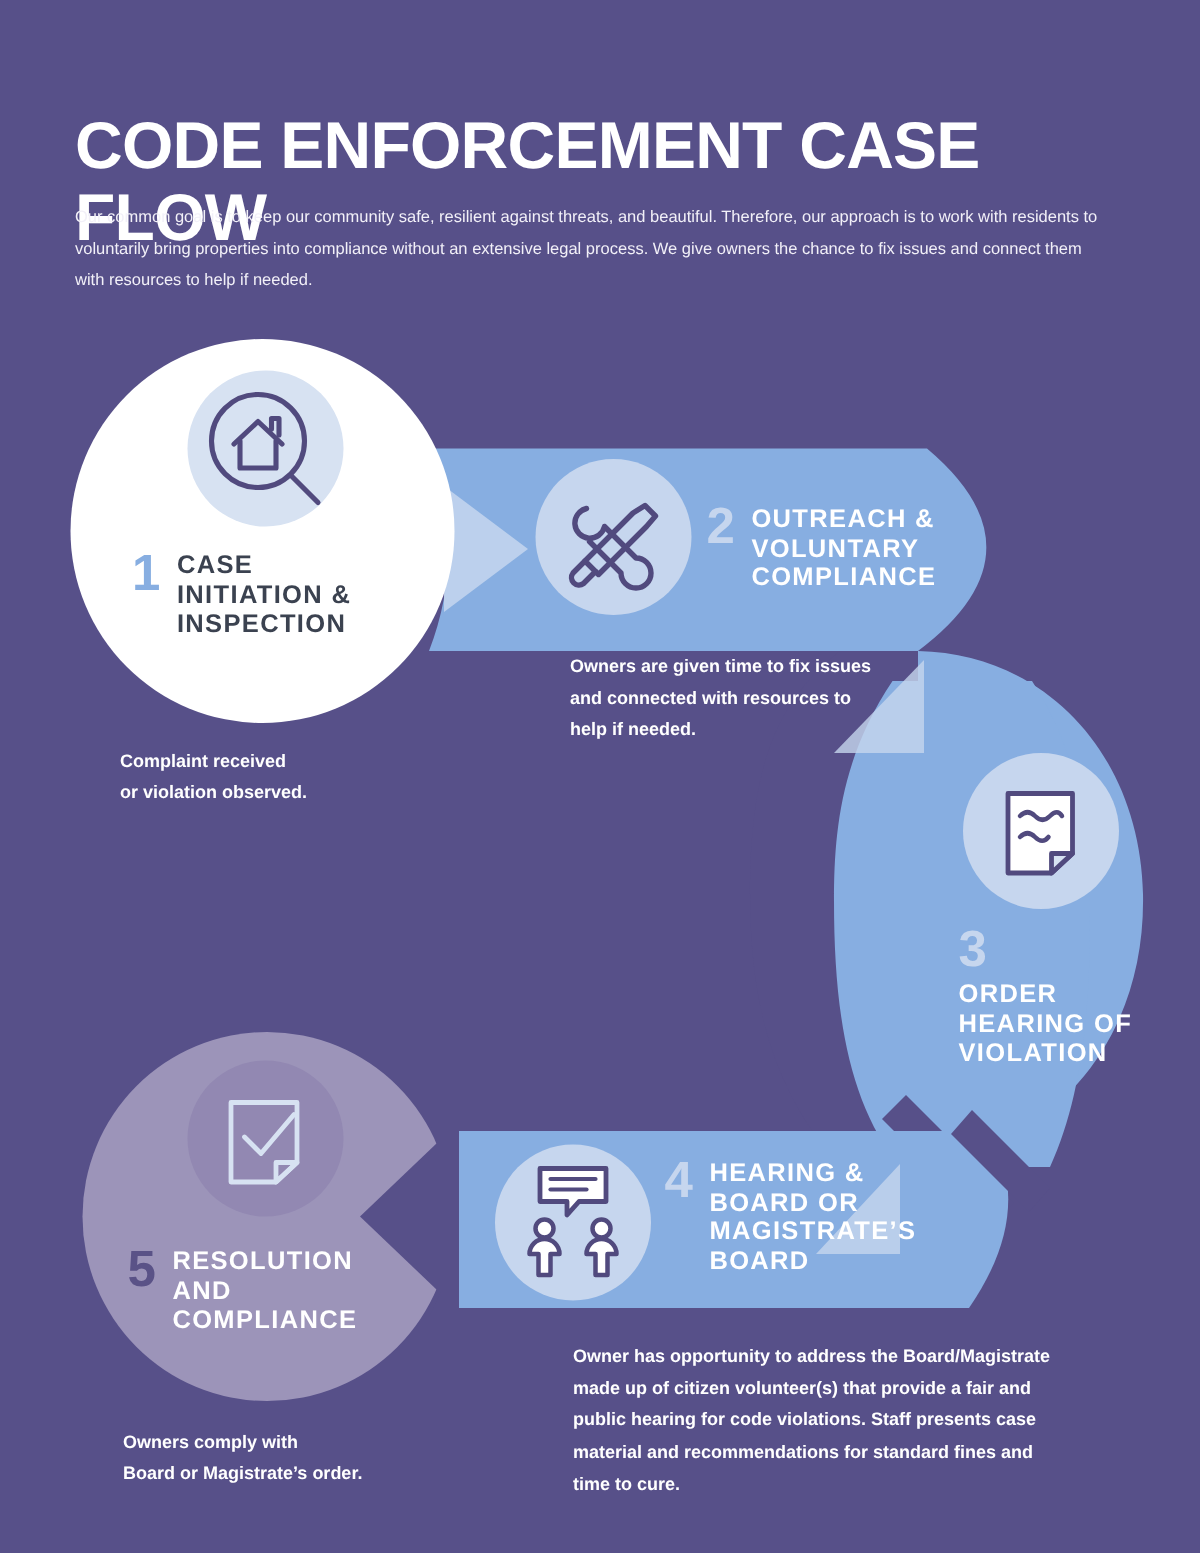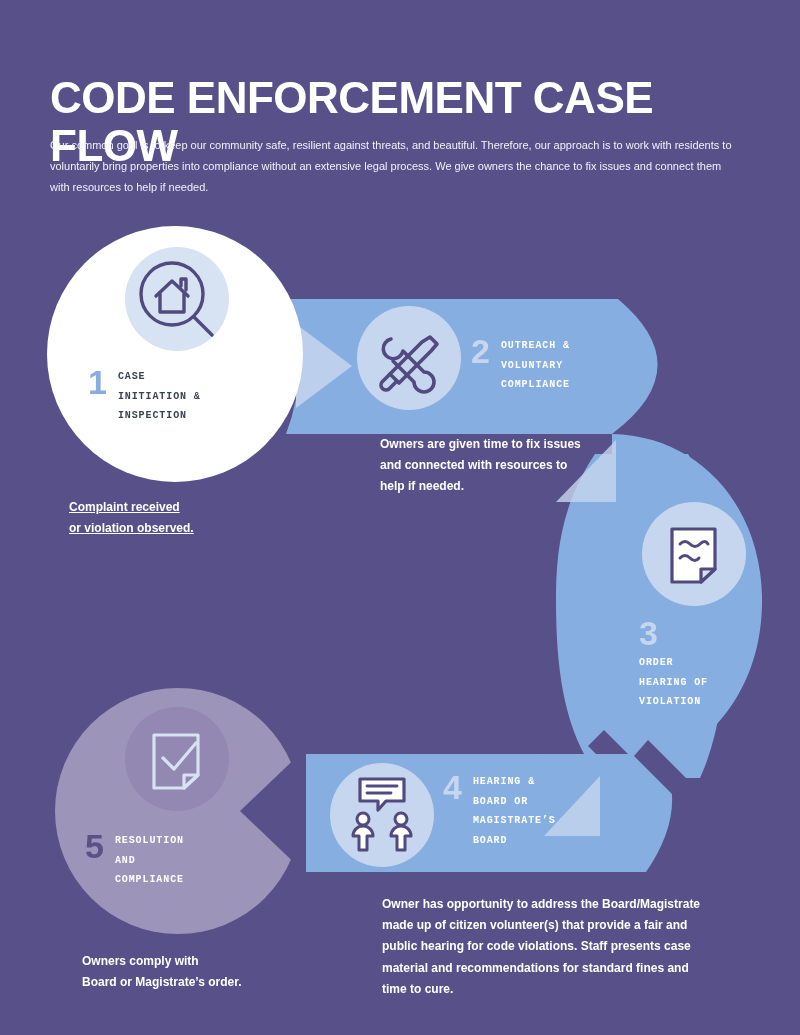--- a/index.html
+++ b/index.html
@@ -28,23 +28,22 @@
     color:#f2f0f8;font-weight:500;
   }
 
   
   .step-head{display:flex;align-items:flex-start;}
   .step-num{
     font-size:34px;line-height:30px;font-weight:bold;
     margin-right:11px;
   }
   .step-title{
-    font-size:10px;line-height:19.5px;font-weight:bold;
+    font-size:17px;line-height:19.5px;font-weight:bold;
     letter-spacing:0.9px;
-    font-family:Liberation Mono, monospace;
   }
 
   
   #step1-head{left:88px;top:331px;width:190px;}
   #step1-head .step-num{color:#87aee1;}
   #step1-head .step-title{color:#3b4250;}
 
   
   #step2-head{left:471px;top:300px;width:220px;}
   #step2-head .step-num{color:#c6d6ee;}
@@ -63,21 +62,21 @@
   
   #step5-head{left:85px;top:795px;width:200px;}
   #step5-head .step-num{color:#5a5287;}
   #step5-head .step-title{color:#ffffff;}
 
   
   .body-copy{
     font-size:12px;line-height:21.2px;
     font-weight:bold;color:#ffffff;
   }
-  #caption1{left:69px;top:461px;width:250px;text-decoration:underline;}
+  #caption1{left:80px;top:461px;width:250px;}
   #copy2{left:380px;top:398px;width:215px;}
   #copy3{left:448px;top:519px;width:190px;}
   #caption5{left:82px;top:915px;width:280px;}
   #copy4{left:382px;top:858px;width:330px;}
 </style>
 </head>
 <body>
 
 <div id="root">
 

